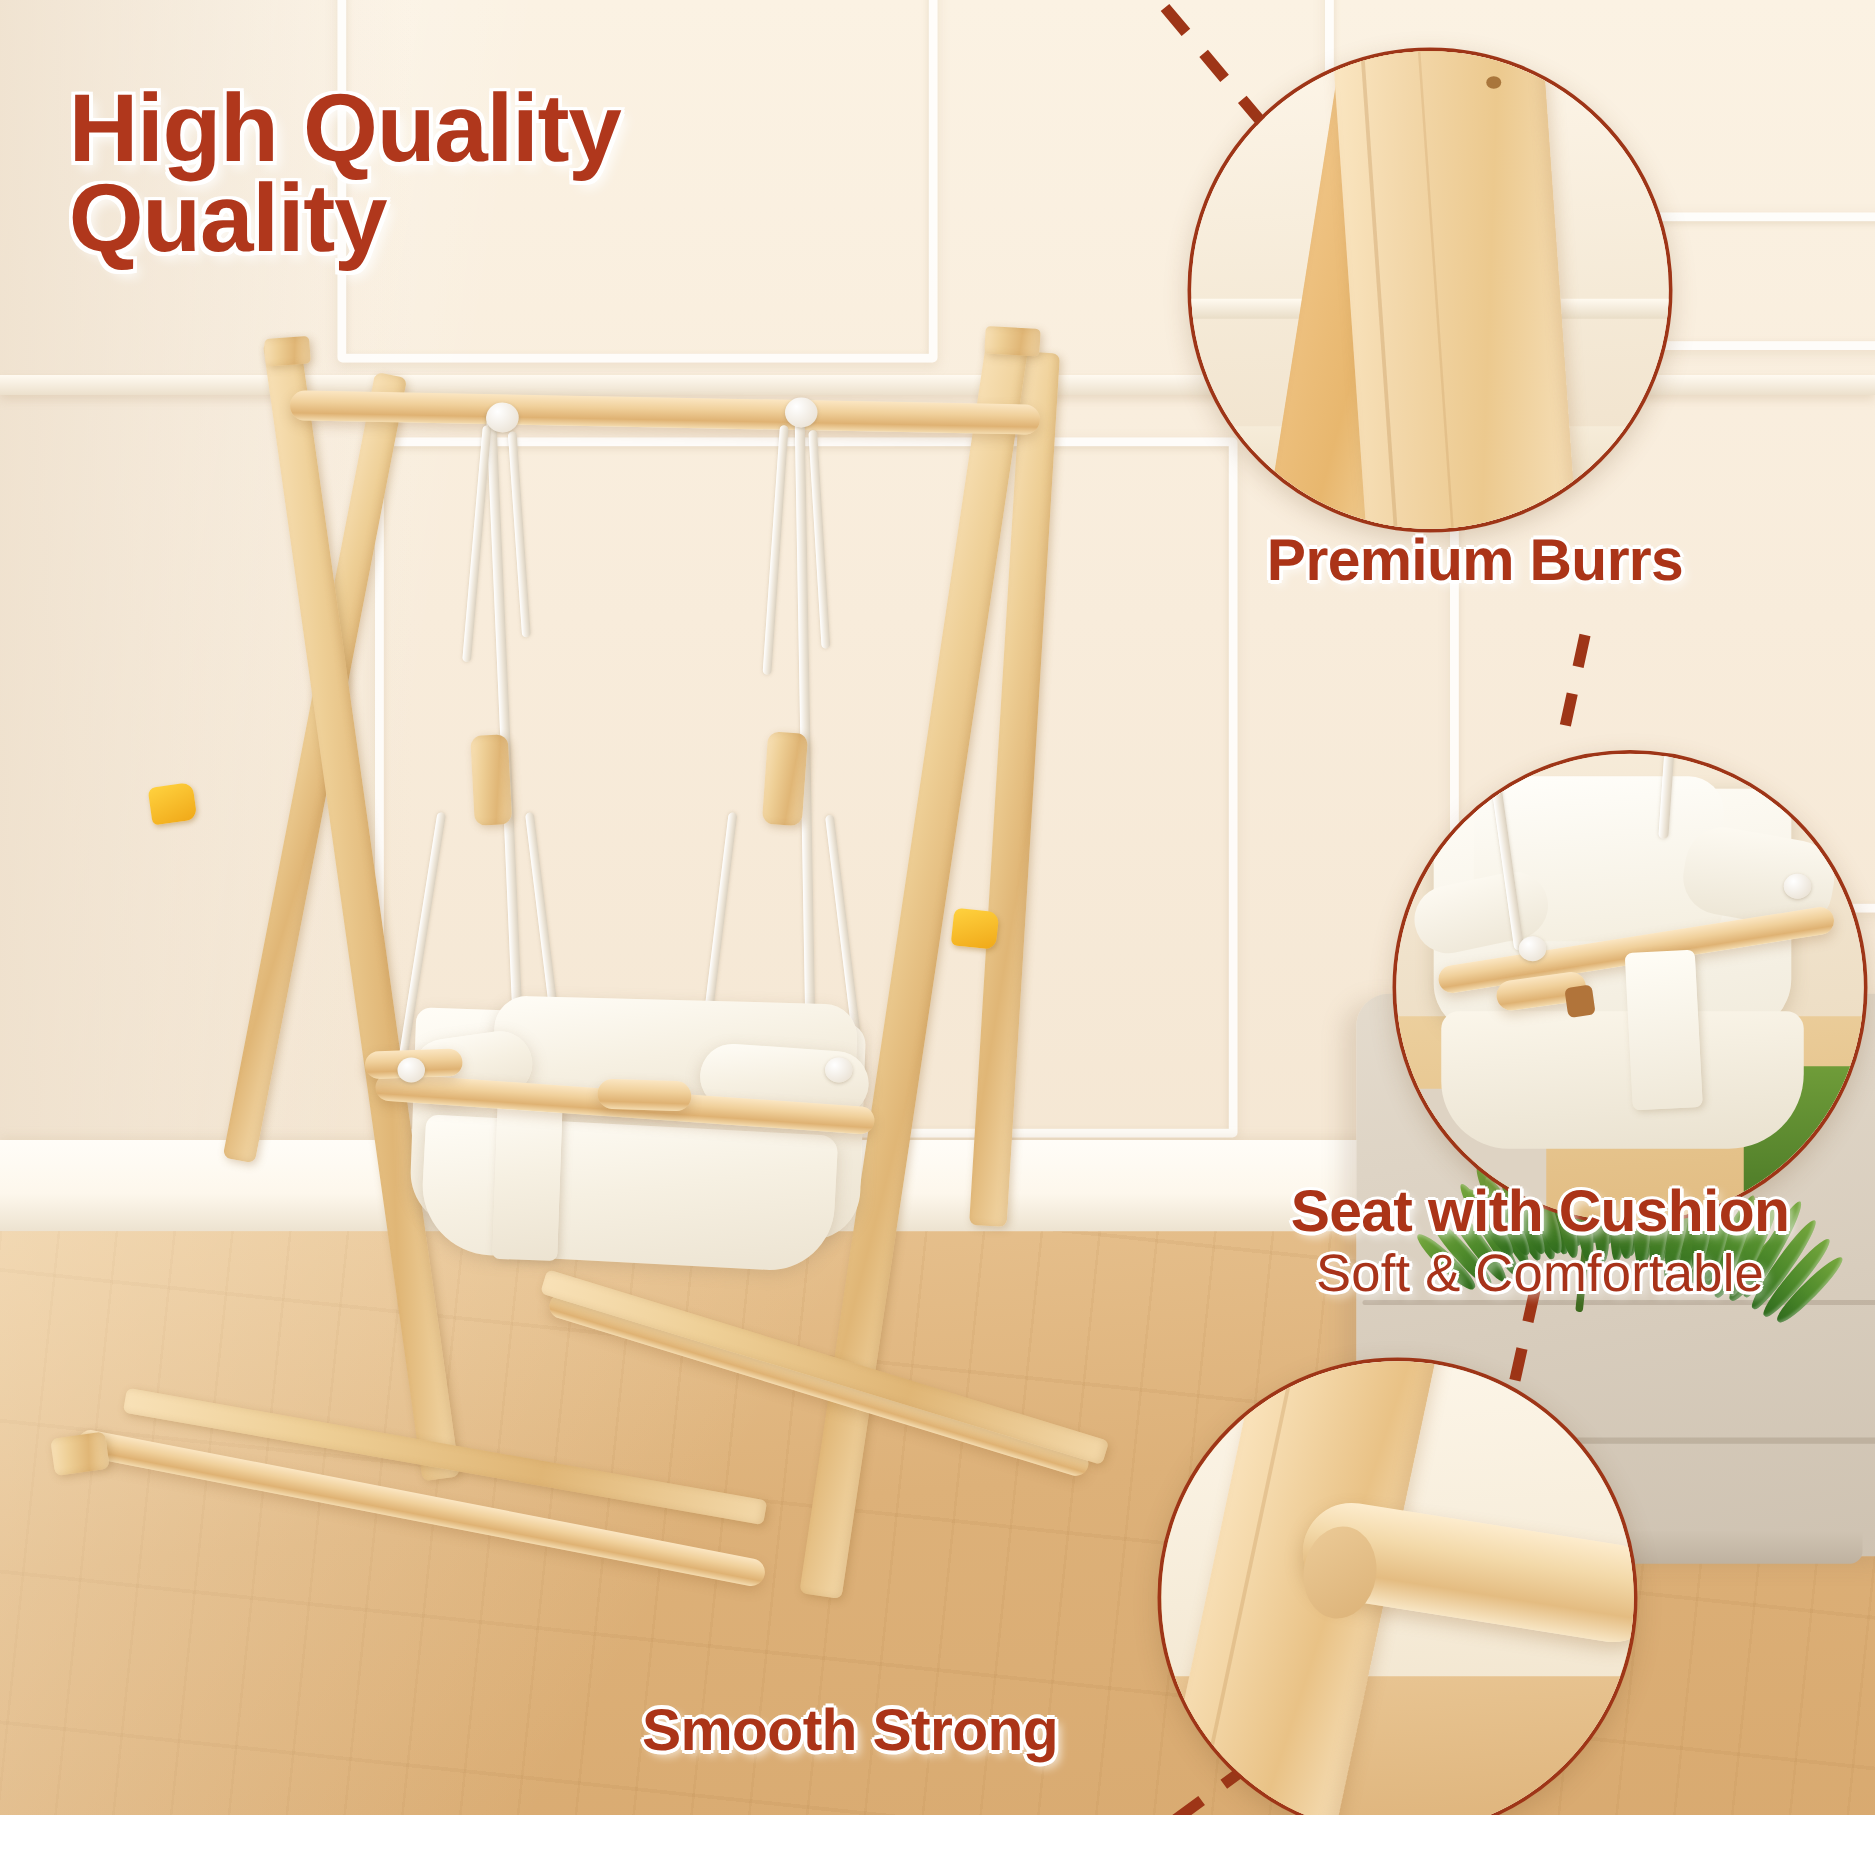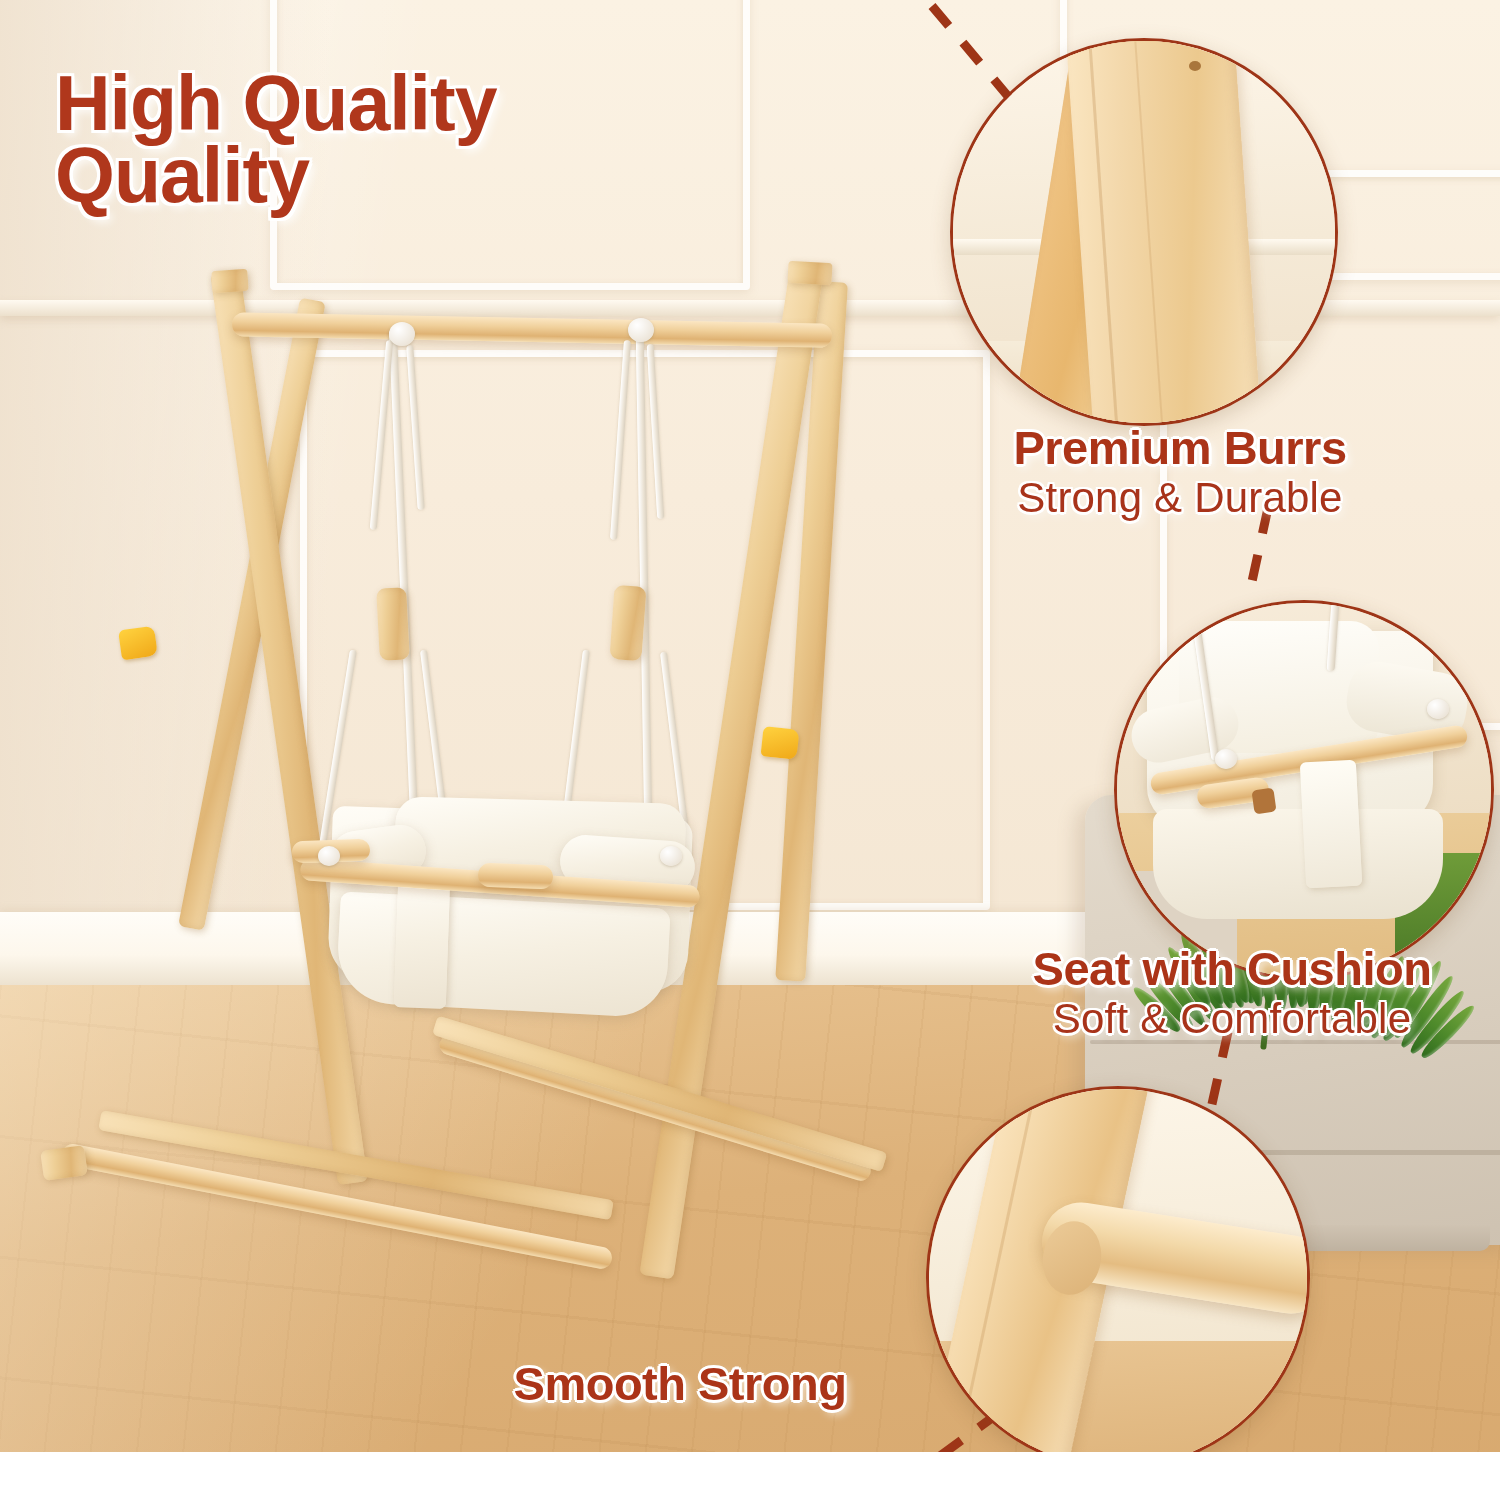--- a/index.html
+++ b/index.html
@@ -303,21 +303,20 @@
         background:rgba(190,140,80,.3);transform:rotate(-4deg);"></div>
       <div style="position:absolute;left:196px;top:0;width:2px;height:420px;
         background:rgba(190,140,80,.22);transform:rotate(-4deg);"></div>
       <div style="position:absolute;left:236px;top:20px;width:12px;height:10px;
         border-radius:50%;background:#a9763c;"></div>
     </div>
   </div>
 
   <div class="cap" style="left:930px;top:424px;width:500px;">
     <div class="t1">Premium Burrs</div>
-    <div class="t2">Strong &amp; Durable</div>
   </div>
 
   <div class="circ" style="left:1114px;top:600px;width:380px;height:380px;">
     <div class="circ-inner" style="background:linear-gradient(175deg,#f7ecda 0%,#f0e2cb 40%,#e8d6b8 100%);">
       <div style="position:absolute;left:0;top:210px;width:400px;height:190px;
         background:linear-gradient(175deg,#eccf9d,#dfb87c);"></div>
       <div style="position:absolute;left:-20px;top:268px;width:140px;height:140px;
         background:#ded3c3;"></div>
       <div style="position:absolute;right:-24px;top:250px;width:120px;height:160px;
         background:linear-gradient(180deg,#6f9c39,#3d6c20);border-radius:40% 0 0 0;"></div>

